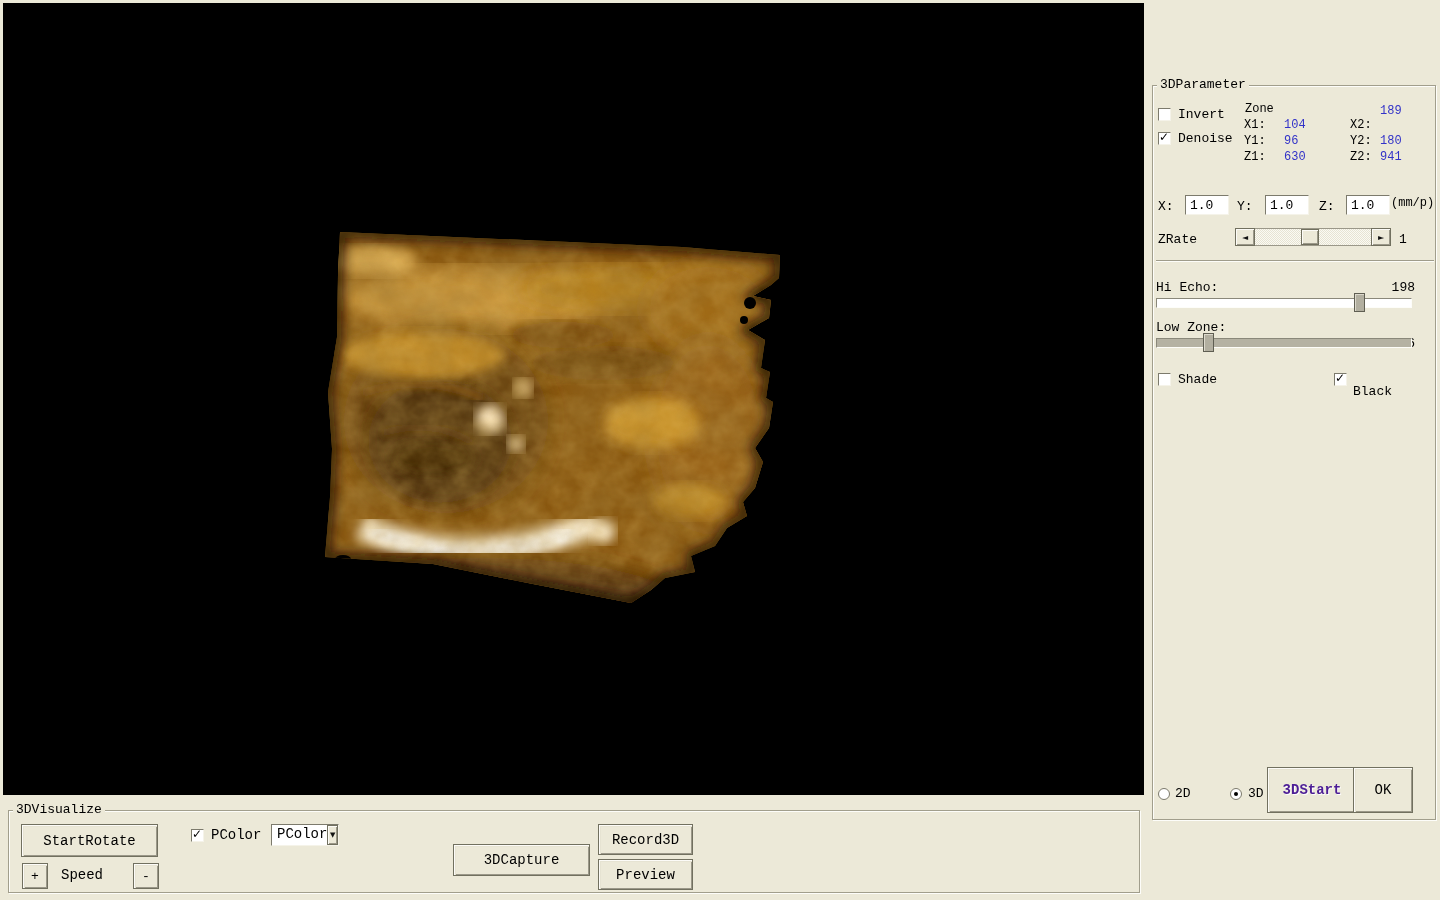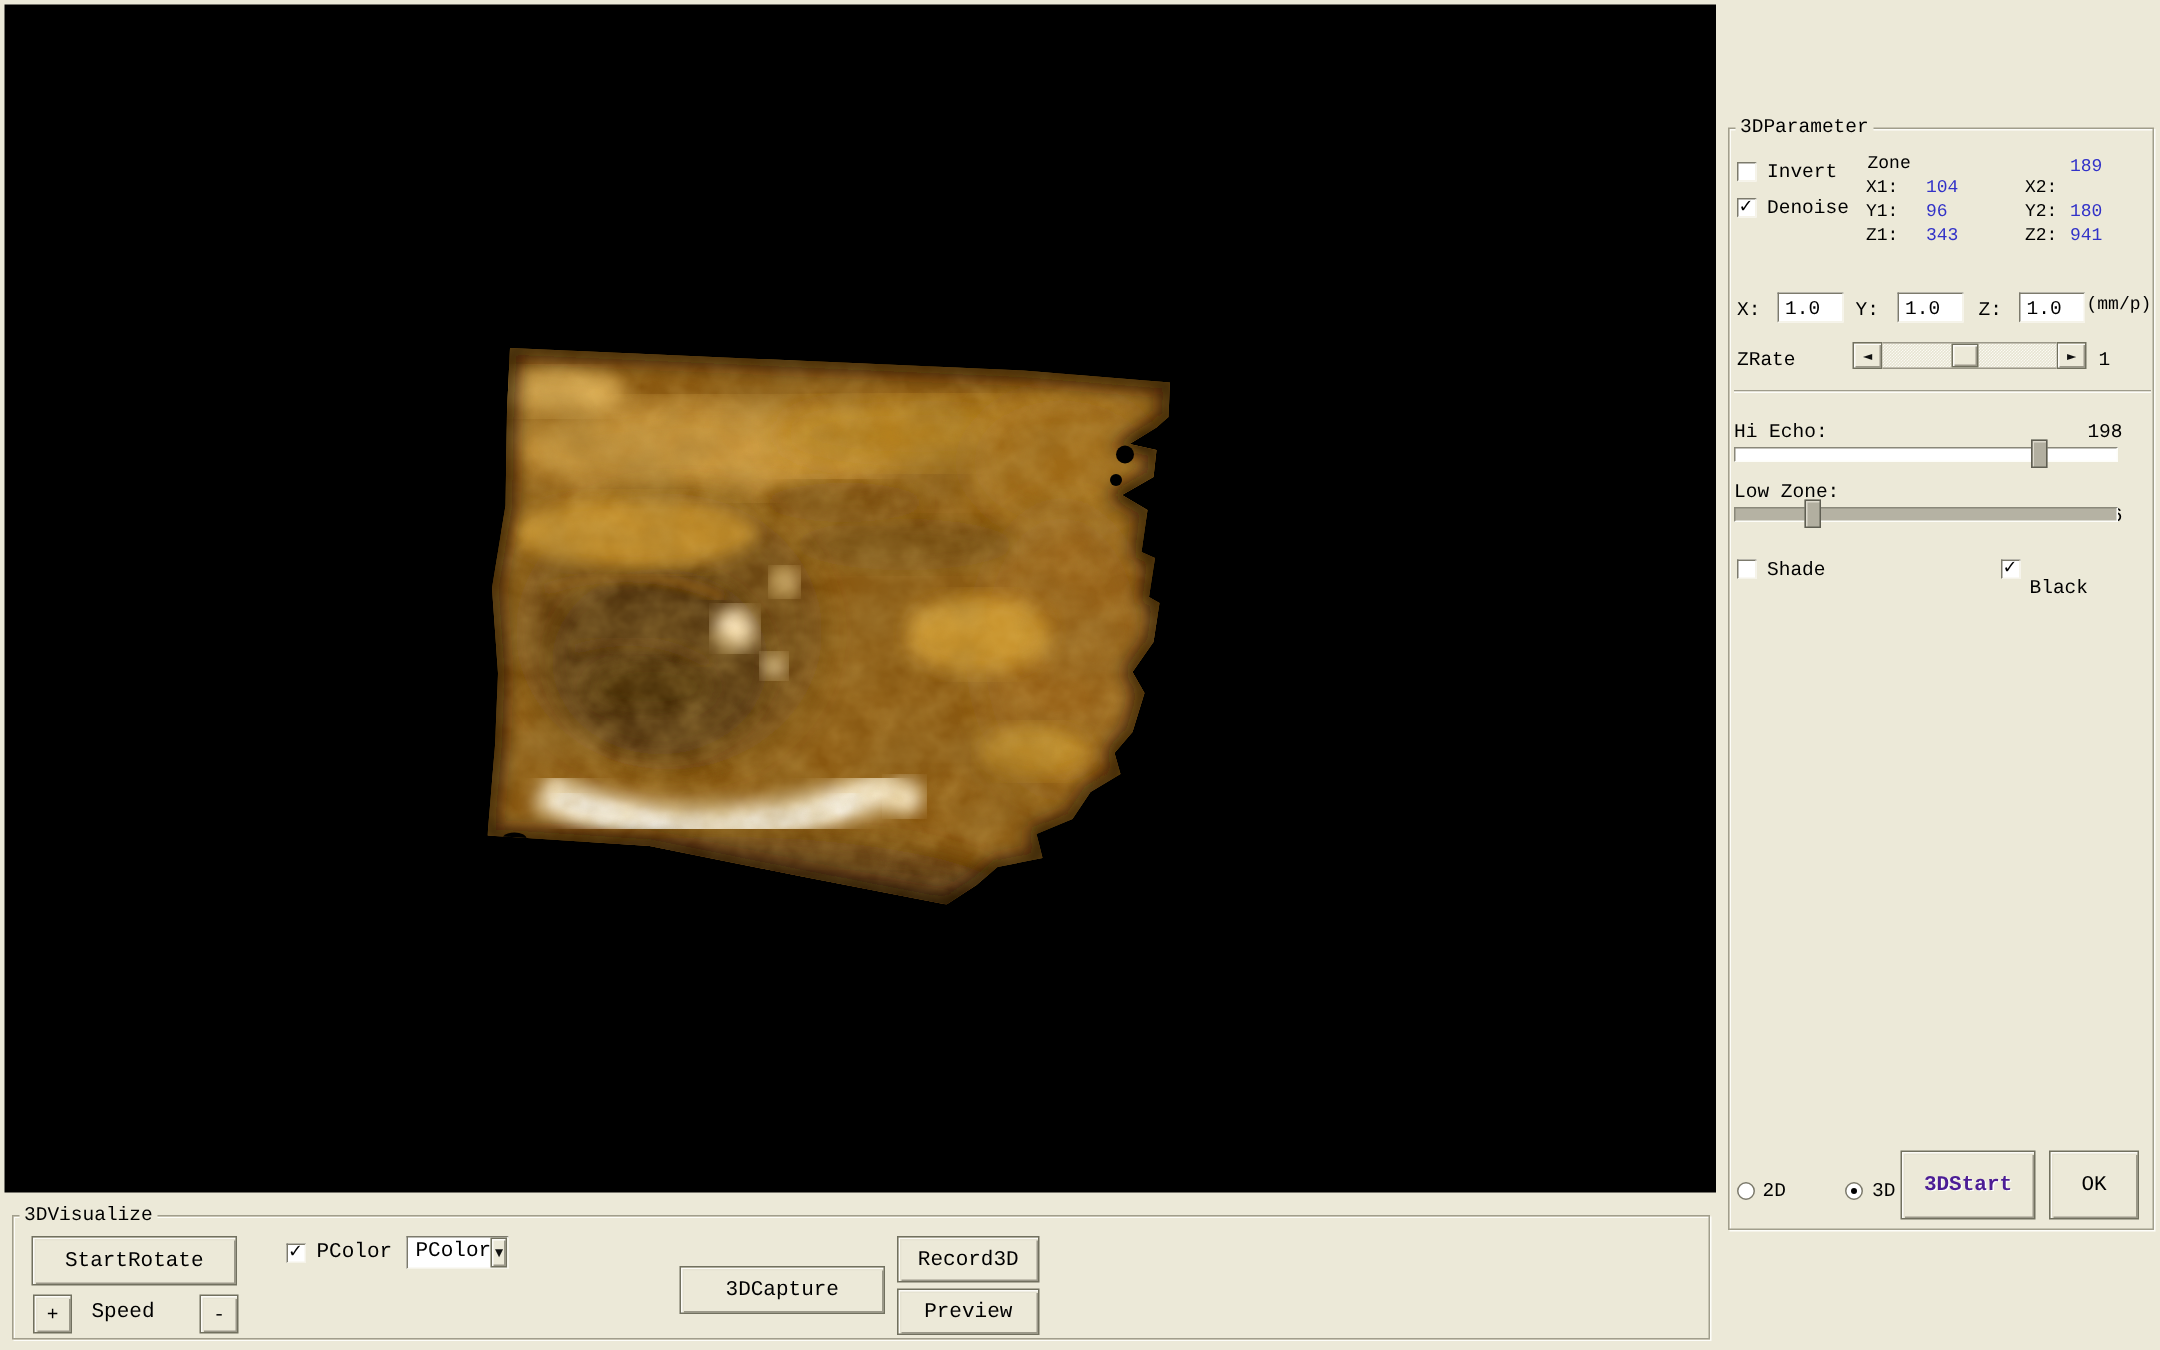--- a/index.html
+++ b/index.html
@@ -125,21 +125,21 @@
   <span class="lbl sm" style="left:92px; top:16px;">Zone</span>
   <span class="lbl sm" style="left:91px; top:32px;">X1:</span>
   <span class="lbl sm val" style="left:131px; top:32px;">104</span>
   <span class="lbl sm" style="left:197px; top:32px;">X2:</span>
   <span class="lbl sm val" style="left:227px; top:18px;">189</span>
   <span class="lbl sm" style="left:91px; top:48px;">Y1:</span>
   <span class="lbl sm val" style="left:131px; top:48px;">96</span>
   <span class="lbl sm" style="left:197px; top:48px;">Y2:</span>
   <span class="lbl sm val" style="left:227px; top:48px;">180</span>
   <span class="lbl sm" style="left:91px; top:64px;">Z1:</span>
-  <span class="lbl sm val" style="left:131px; top:64px;">343</span>
+  <span class="lbl sm val" style="left:131px; top:64px;">630</span>
   <span class="lbl sm" style="left:197px; top:64px;">Z2:</span>
   <span class="lbl sm val" style="left:227px; top:64px;">941</span>
 
   <span class="lbl" style="left:5px; top:113px;">X:</span>
   <input type="text" class="input" style="left: 32px; top: 109px; width: 44px; height: 20px;" value="1.0">
   <span class="lbl" style="left:84px; top:113px;">Y:</span>
   <input type="text" class="input" style="left: 112px; top: 109px; width: 44px; height: 20px;" value="1.0">
   <span class="lbl" style="left:166px; top:113px;">Z:</span>
   <input type="text" class="input" style="left: 193px; top: 109px; width: 44px; height: 20px;" value="1.0">
   <span class="lbl sm" style="left:238px; top:110px;">(mm/p)</span>
@@ -172,21 +172,21 @@
       <span class="mark">✓</span>
     </span>
   <span class="lbl" style="left:200px; top:286px;margin-top:12px;">Black</span>
 
   <span class="radio" style="left:5px; top:702px;"></span>
   <span class="lbl" style="left:22px; top:700px;">2D</span>
   <span class="radio selected" style="left:77px; top:702px;"></span>
   <span class="lbl" style="left:95px; top:700px;">3D</span>
 
   <div class="btn disabled" style="left:114px; top:681px; width:90px; height:46px;">3DStart</div>
-  <div class="btn" style="left:213px; top:681px; width:60px; height:46px;">OK</div>
+  <div class="btn" style="left:200px; top:681px; width:60px; height:46px;">OK</div>
 </div>
 
 <div class="groupbox" style="left:8px; top:810px; width:1132px; height:83px;">
   <span class="gb-title">3DVisualize</span>
 
   <div class="btn" style="left:12px; top:13px; width:137px; height:33px;">StartRotate</div>
 
   <div class="btn" style="left:13px; top:52px; width:26px; height:26px; font-size:13px;">+</div>
   <span class="lbl" style="left:52px; top:57px; font-size:14px;">Speed</span>
   <div class="btn" style="left:124px; top:52px; width:26px; height:26px; font-size:13px;">-</div>

